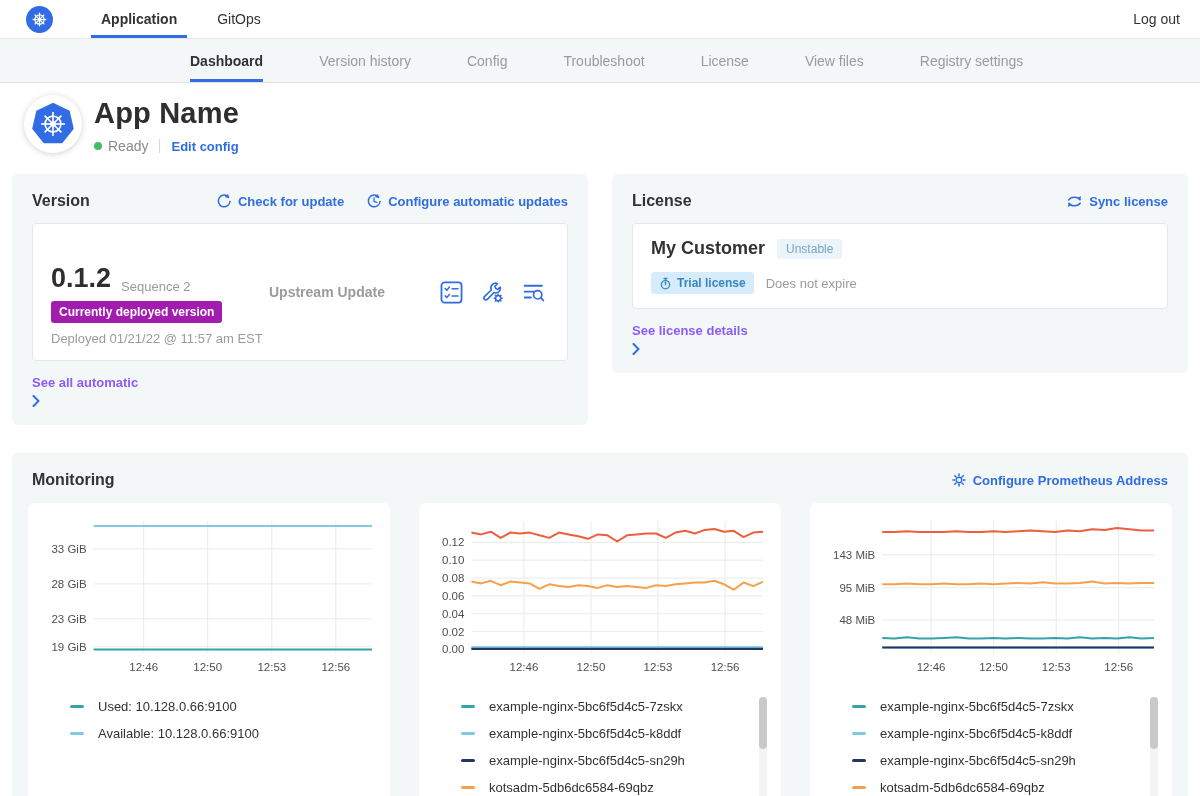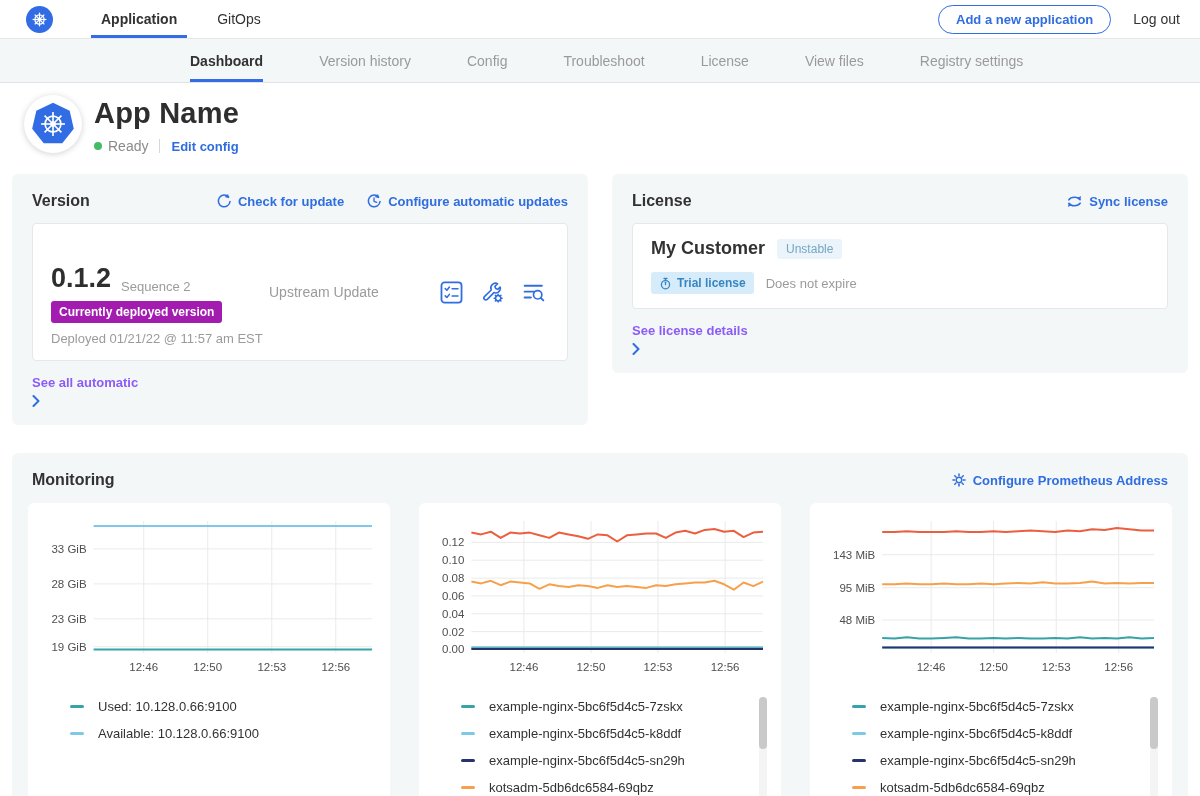--- a/index.html
+++ b/index.html
@@ -58,21 +58,21 @@
   .head-links { display:flex; align-items:center; gap:22px; }
   .blue-link { display:flex; align-items:center; gap:6px; font-size:13px; font-weight:bold; color:#2f6de0; cursor:pointer; white-space:nowrap; }
   .inner-card { background:#fff; border:1px solid #e4e8ea; border-radius:4px; margin-top:13px; padding:14px 18px; }
   .version-inner { display:flex; align-items:center; }
   .ver-left { width: 218px; }
   .ver-number-row { display:flex; align-items:flex-end; gap:10px;margin-top:25px; }
   .ver-number { font-size:27px; font-weight:bold; color:#2e2e2e; }
   .ver-sequence { font-size:13px; color:#9b9b9b; }
   .deployed-badge { display:inline-block; margin-top:7px; background:#a21caf; color:#fff; font-size:12px; font-weight:bold; padding:4px 8px; border-radius:3px; }
   .deployed-at { margin-top:8px; font-size:13px; color:#9b9b9b; }
-  .ver-mid { flex:1; font-size:14px; font-weight:normal; color:#9b9b9b; }
+  .ver-mid { flex:1; font-size:14px; font-weight:bold; color:#9b9b9b; }
   .ver-icons { display:flex; align-items:center; gap:18px; padding-right:4px; }
   .icon-btn { cursor:pointer; display:flex; }
   .see-link { display:inline-flex; gap:5px; margin-top:14px; font-size:13px; font-weight:bold; color:#8b5cf6; cursor:pointer;flex-direction:column; }
   
   .license-name-row { display:flex; align-items:center; gap:12px; }
   .customer-name { font-size:18px; font-weight:bold; color:#323232; }
   .channel-badge { background:#eaf4fa; color:#76a6c5; font-size:12px; padding:3px 9px; border-radius:3px; }
   .license-row2 { display:flex; align-items:center; gap:12px; margin-top:13px; }
   .trial-badge { display:flex; align-items:center; gap:5px; background:#d7ecfb; color:#3886c1; font-size:12px; font-weight:bold; padding:4px 8px; border-radius:3px; }
   .expiry-text { font-size:13px; color:#9b9b9b; }
@@ -108,21 +108,20 @@
           <line x1="13" y1="13" x2="6.4" y2="19.6"></line>
             <line x1="13" y1="13" x2="6.4" y2="6.4"></line>
         </g>
         <circle cx="13" cy="13" r="2.4" fill="#fff"></circle>
       </svg>
     </div>
   </div>
   <div class="topnav-tab active">Application</div>
   <div class="topnav-tab">GitOps</div>
   <div class="topnav-spacer"></div>
-  <button class="add-app-btn">Add a new application</button>
   <div class="logout">Log out</div>
 </header>
 
 <nav class="subnav">
   <div class="subnav-tab active">Dashboard</div>
   <div class="subnav-tab">Version history</div>
   <div class="subnav-tab">Config</div>
   <div class="subnav-tab">Troubleshoot</div>
   <div class="subnav-tab">License</div>
   <div class="subnav-tab">View files</div>

